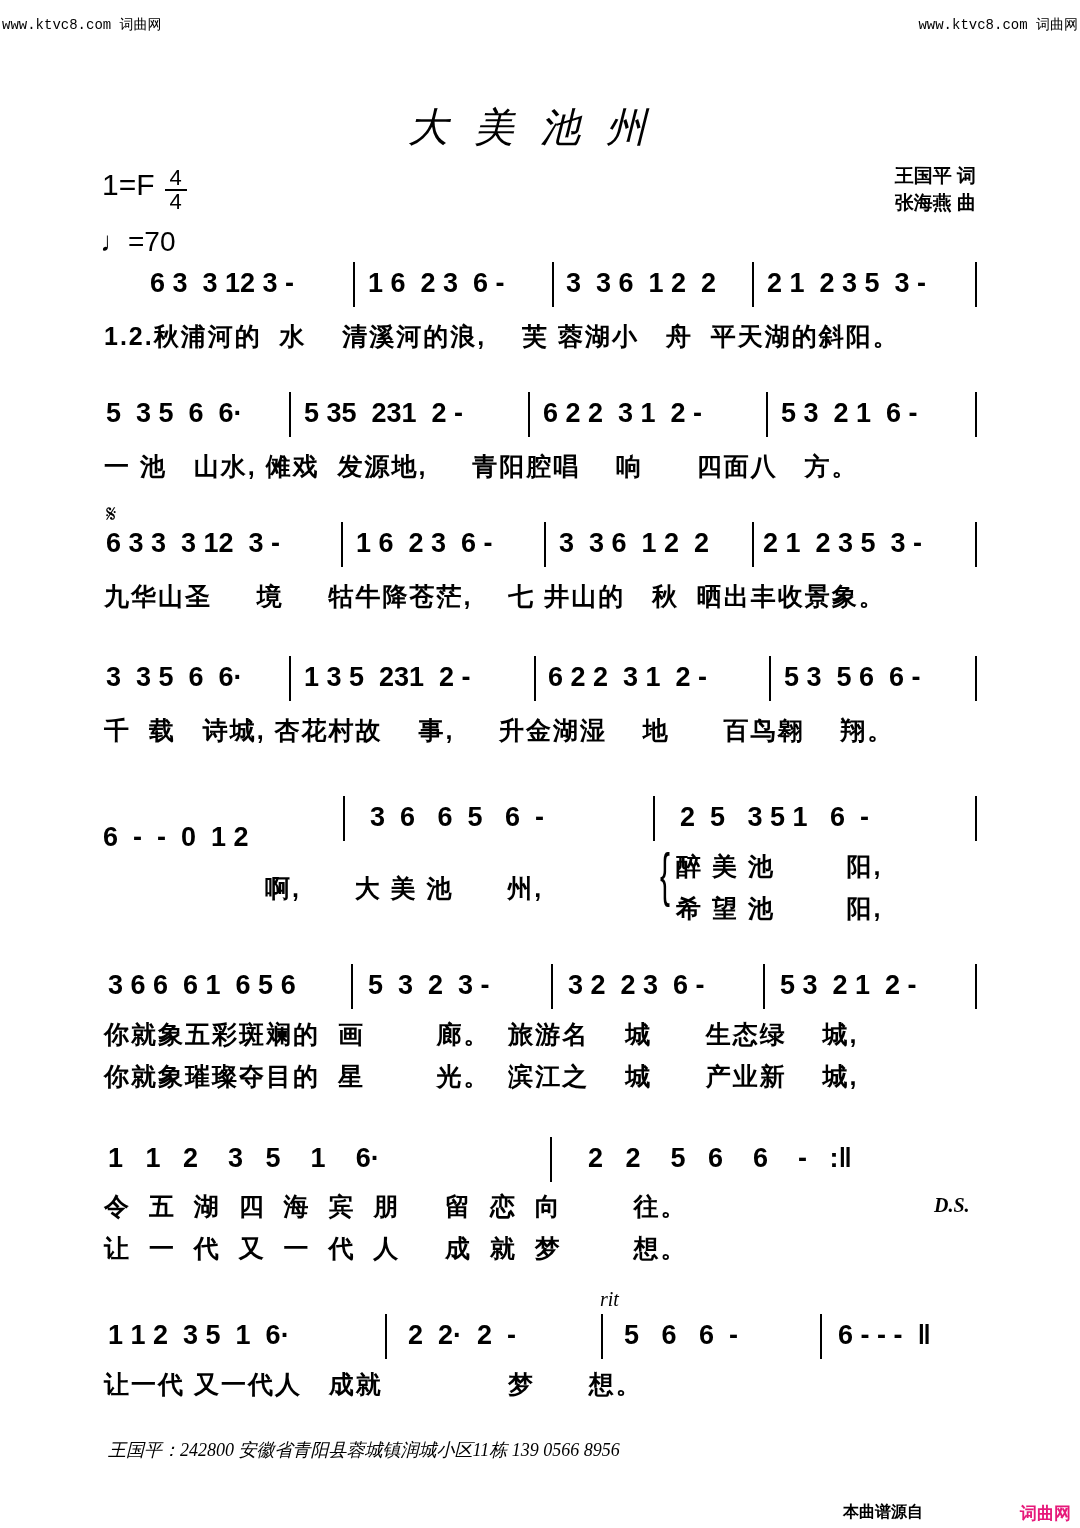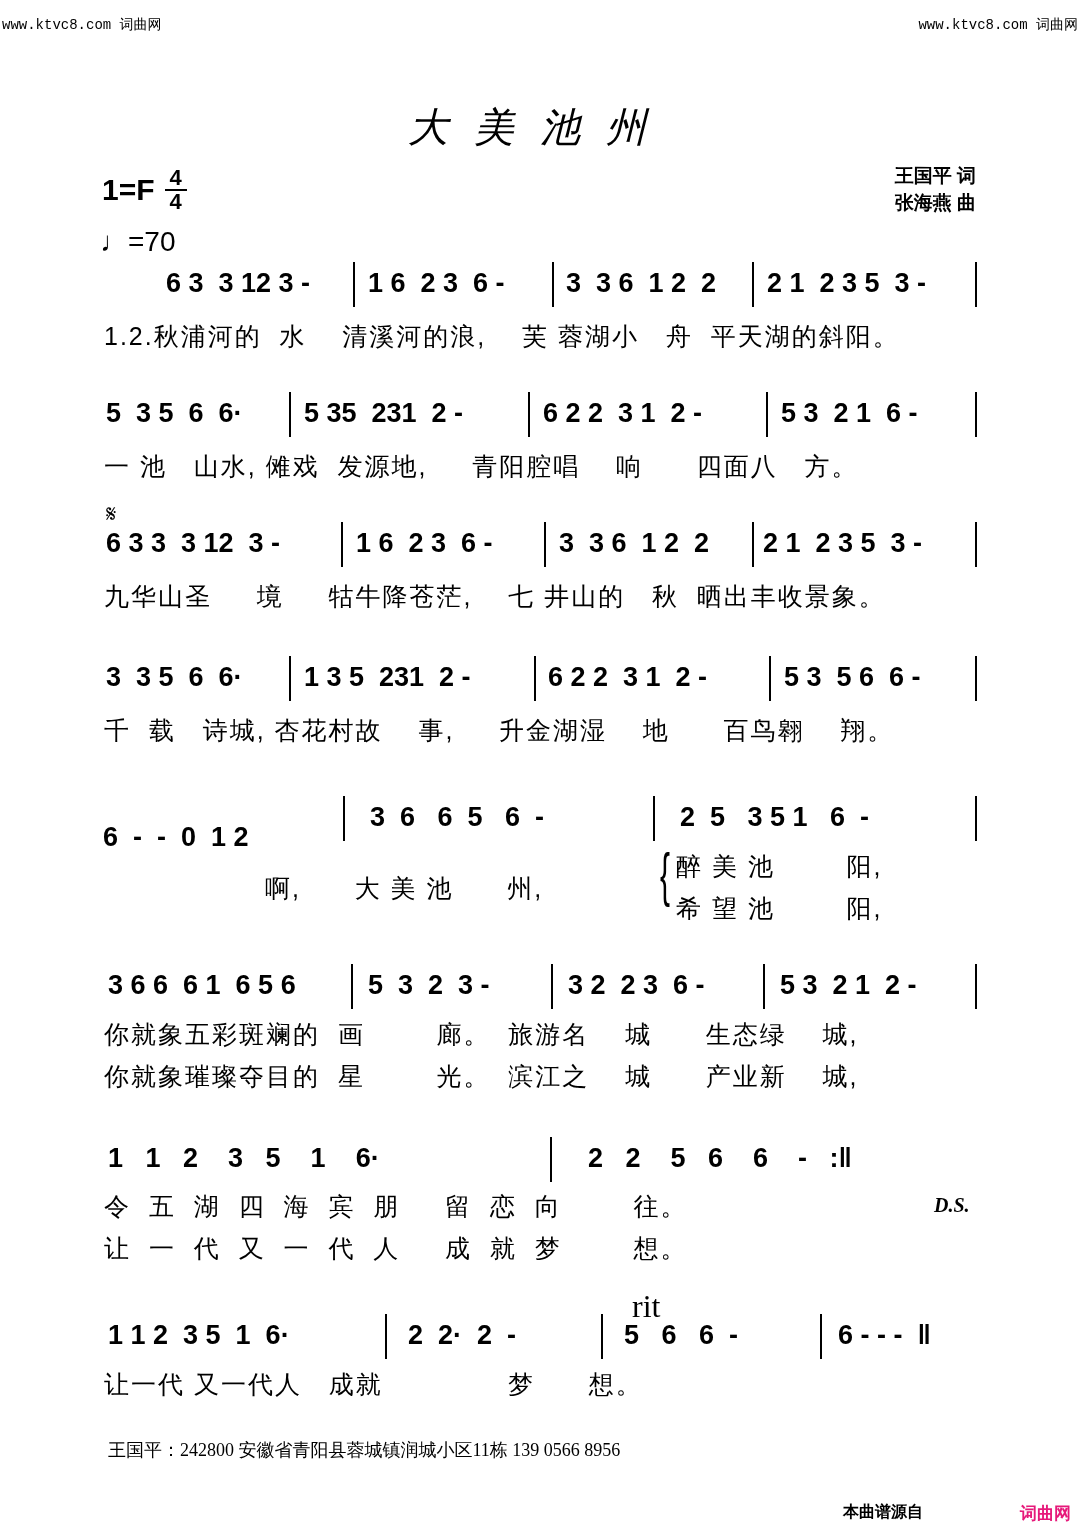--- a/index.html
+++ b/index.html
@@ -1,31 +1,31 @@
 <!DOCTYPE html>
 <html><head>
 <meta charset="utf-8">
 <style>
   html, body { margin:0; padding:0; background:#ffffff; }
   body { width:1080px; height:1528px; position:relative; overflow:hidden; font-family:"Liberation Sans","DejaVu Sans",sans-serif; color:#000; }
   .wm { position:absolute; top:16px; font-family:"Liberation Mono","DejaVu Sans Mono",monospace; font-size:14px; }
   .wm.l { left:2px; } .wm.r { right:2px; }
   .title { position:absolute; top:100px; left:0; width:1080px; text-align:center; font-family:"DejaVu Serif",serif; font-size:40px; letter-spacing:26px; font-style:italic; }
-  .key { position:absolute; left:102px; top:168px; font-size:30px; font-weight:bold; display:flex; align-items:center; }
+  .key { position:absolute; left:102px; top:168px; font-size:30px; font-weight:normal; display:flex; align-items:flex-start; }
   .frac { display:inline-flex; flex-direction:column; align-items:center; margin-left:10px; font-size:22px; line-height:20px; }
   .frac .bar { width:22px; border-top:2px solid #000; margin:1px 0; }
   .tempo { position:absolute; left:100px; top:226px; font-size:28px; }
   .credits { position:absolute; right:104px; top:162px; font-size:19px; font-weight:bold; line-height:27px; text-align:right; }
   .notes { position:absolute; font-size:27px; font-weight:bold; white-space:pre; }
   .bl { position:absolute; width:2px; background:#000; }
-  .lyr { position:absolute; font-size:25px; white-space:pre; letter-spacing:2px; }
+  .lyr { position:absolute; font-size:25px; white-space:pre; letter-spacing:2px;font-weight:bold; }
   .ds { position:absolute; font-family:"Liberation Serif",serif; font-style:italic; font-weight:bold; font-size:20px; }
-  .rit { position:absolute; font-family:"Liberation Serif",serif; font-size:32px;margin-left:32px; }
+  .rit { position:absolute; font-family:"Liberation Serif",serif; font-style:italic; font-size:20px; }
   .segno { position:absolute; font-family:"DejaVu Serif",serif; font-size:24px; }
-  .footer { position:absolute; left:108px; top:1438px; font-family:"Liberation Serif",serif; font-size:18px; }
+  .footer { position:absolute; left:108px; top:1438px; font-family:"Liberation Serif",serif; font-size:18px;font-style:italic; }
   .src { position:absolute; left:843px; top:1502px; font-size:16px; font-weight:bold; }
   .logo { position:absolute; left:1020px; top:1502px; font-size:17px; font-weight:bold; }
   .bigbrace { position:absolute; font-size:60px; font-weight:100; transform:scaleX(0.5); }
 </style>
 </head>
 <body>
 
 <div class="wm l">www.ktvc8.com 词曲网</div>
 <div class="wm r">www.ktvc8.com 词曲网</div>
 
@@ -40,21 +40,21 @@
   </span>
 </div>
 <div class="tempo">
   <span>♩</span><span>=70</span>
 </div>
 <div class="credits">
   <div>王国平 词</div>
   <div>张海燕 曲</div>
 </div>
 
-<div class="notes" style="left:166px;top:268px">6 3  3 12 3 -</div>
+<div class="notes" style="left:150px;top:268px">6 3  3 12 3 -</div>
 <div class="bl" style="left:353px;top:262px;height:45px"></div>
 <div class="notes" style="left:368px;top:268px">1 6  2 3  6 -</div>
 <div class="bl" style="left:552px;top:262px;height:45px"></div>
 <div class="notes" style="left:566px;top:268px">3  3 6  1 2  2</div>
 <div class="bl" style="left:752px;top:262px;height:45px"></div>
 <div class="notes" style="left:767px;top:268px">2 1  2 3 5  3 -</div>
 <div class="bl" style="left:975px;top:262px;height:45px"></div>
 <div class="lyr" style="left:104px;top:320px">1.2.秋浦河的  水    清溪河的浪,    芙 蓉湖小   舟  平天湖的斜阳。</div>
 
 <div class="notes" style="left:106px;top:398px">5  3 5  6  6·</div>

